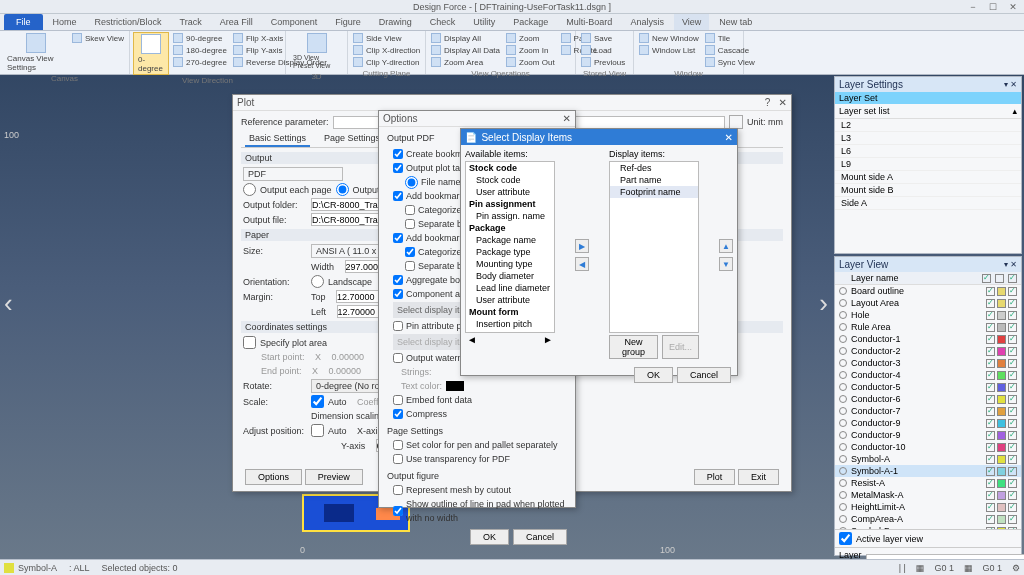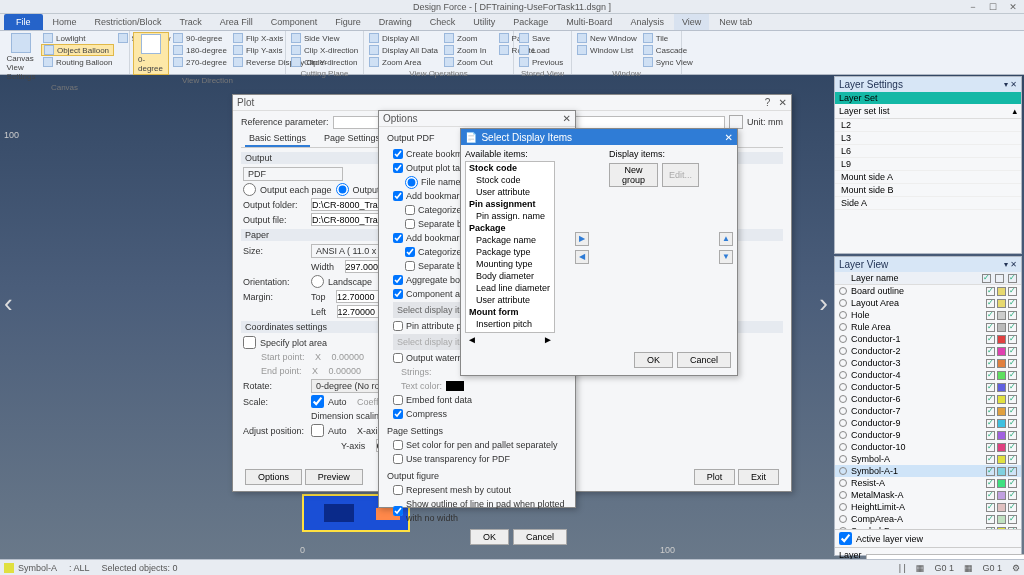--- a/index.html
+++ b/index.html
@@ -147,34 +147,20 @@
   <div class="ribgroup" style="width:130px">
     <div class="body">
       <div class="ribbig">
           <div class="icn"></div>
           <span>Canvas View
 Settings</span>
         </div>
       <div class="ribcol">
         <div class="ribsmall">
             <div class="icn"></div>
-            <span>Lowlight</span>
-          </div>
-        <div class="ribsmall" style="background:#fde8a8;border:1px solid #e0b848">
-            <div class="icn"></div>
-            <span>Object Balloon</span>
-          </div>
-        <div class="ribsmall">
-            <div class="icn"></div>
-            <span>Routing Balloon</span>
-          </div>
-      </div>
-      <div class="ribcol">
-        <div class="ribsmall">
-            <div class="icn"></div>
             <span>Skew View</span>
           </div>
       </div>
     </div>
     <div class="label">Canvas</div>
   </div>
   <div class="ribgroup" style="width:156px">
     <div class="body">
       <div class="ribbig active">
           <div class="icn" style="background:#fff"></div>
@@ -203,20 +189,29 @@
             <div class="icn"></div>
             <span>Flip Y-axis</span>
           </div>
         <div class="ribsmall">
             <div class="icn"></div>
             <span>Reverse Display Order</span>
           </div>
       </div>
     </div>
     <div class="label">View Direction</div>
+  </div>
+  <div class="ribgroup" style="width:62px">
+    <div class="body">
+        <div class="ribbig">
+          <div class="icn"></div>
+          <span style="font-size:7px;line-height:8px">3D View Preset View</span>
+        </div>
+      </div>
+    <div class="label">3D</div>
   </div>
   <div class="ribgroup" style="width:78px">
     <div class="body">
         <div class="ribcol">
       <div class="ribsmall">
             <div class="icn"></div>
             <span>Side View</span>
           </div>
       <div class="ribsmall">
             <div class="icn"></div>
@@ -524,20 +519,25 @@
           <span>◄</span>
           <span>►</span>
         </div>
     </div>
     <div class="midbtns">
       <span>▶</span>
       <span>◀</span>
     </div>
     <div class="listwrap">
       <div class="listlabel">Display items:</div>
+      <div class="listbox" id="dispbox">
+          <div class="itm">Ref-des</div>
+          <div class="itm">Part name</div>
+          <div class="itm sel">Footprint name</div>
+        </div>
       <div style="display:flex;gap:4px;padding:2px 0">
         <button class="btn" style="padding:1px 6px">New group</button>
         <button class="btn" style="padding:1px 6px;color:#aaa">Edit...</button>
       </div>
     </div>
     <div class="sidebtns">
       <span>▲</span>
       <span>▼</span>
     </div>
   </div>
@@ -547,21 +547,21 @@
   </div>
 </div>
 
 <div class="cursor-arrow">↖</div>
 
 <div class="rpanel layer-settings">
   <div class="ptitle">
       <span>Layer Settings</span>
       <span class="drop">▾ ✕</span>
     </div>
-  <div style="background:#14b8a6;padding:1px 4px;font-size:9px">Layer Set</div>
+  <div style="background:#7dd3fc;padding:1px 4px;font-size:9px">Layer Set</div>
   <div style="padding:2px 4px;border-bottom:1px solid #ddd;display:flex">
       <span>Layer set list</span>
       <span style="margin-left:auto">▴</span>
     </div>
   <div id="lsrows">
       <div class="lrow">L2</div>
       <div class="lrow">L3</div>
       <div class="lrow">L6</div>
       <div class="lrow">L9</div>
       <div class="lrow">Mount side A</div>

